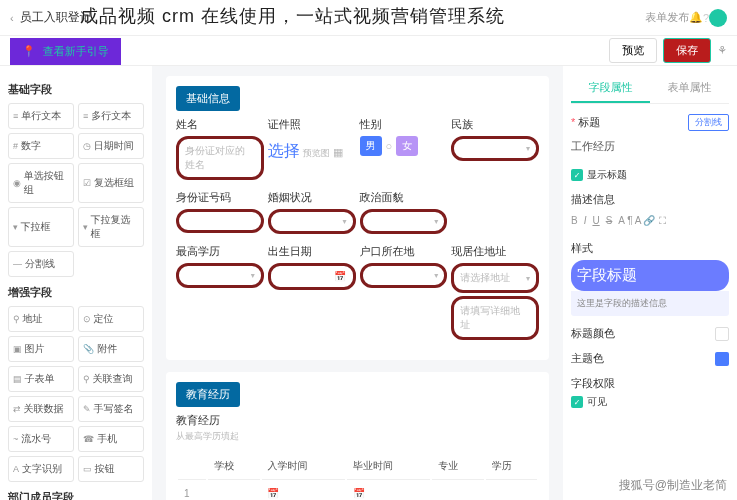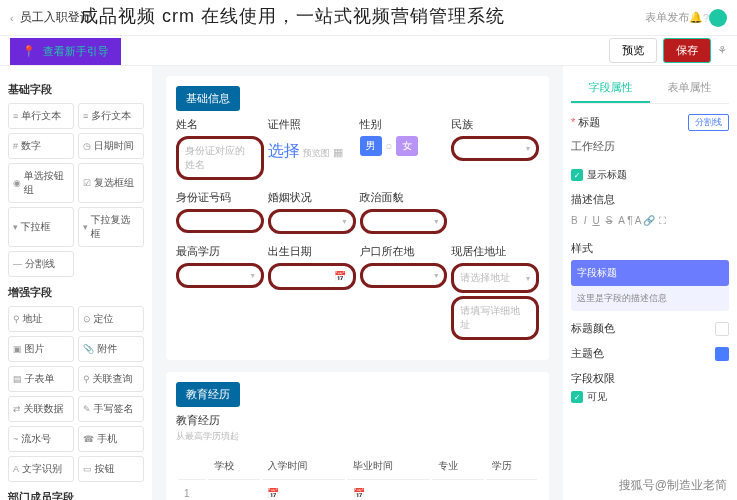--- a/index.html
+++ b/index.html
@@ -41,21 +41,21 @@
 .tab{flex:1;text-align:center;padding:6px;color:#999;cursor:pointer}
 .tab.active{color:#1ec8a5;border-bottom:2px solid #1ec8a5}
 .prop-row{margin-bottom:10px}
 .prop-label{font-size:11px;color:#333;margin-bottom:4px;display:flex;justify-content:space-between;align-items:center}
 .req{color:#f56}
 .seg-btn{font-size:9px;color:#4a7cff;border:1px solid #4a7cff;padding:1px 6px;border-radius:2px}
 .prop-val{font-size:11px;color:#555;padding:4px 0}
 .chk{display:flex;align-items:center;gap:4px;font-size:10px}
 .chk-box{width:12px;height:12px;background:#1ec8a5;border-radius:2px;display:inline-flex;align-items:center;justify-content:center;color:#fff;font-size:8px}
 .toolbar{display:flex;gap:6px;padding:4px 0;color:#999;font-size:10px}
-.style-box{background:#6b7cff;color:#fff;padding:6px;border-radius:3px;font-size:10px}
+.style-box{background:#6b7cff;color:#fff;padding:6px;border-radius:13px;font-size:15px}
 .style-desc{background:#f0f2ff;padding:6px;font-size:9px;color:#888;border-radius:0 0 3px 3px}
 .color-sw{width:14px;height:14px;background:#4a7cff;border-radius:2px;display:inline-block;vertical-align:middle}
 .overlay-title{position:absolute;top:4px;left:80px;font-size:18px;color:#222;letter-spacing:1px;z-index:10;font-weight:400}
 .watermark{position:absolute;bottom:6px;right:10px;font-size:12px;color:#888;z-index:10}
 .caret{color:#bbb;font-size:8px}
 </style>
 </head>
 <body>
 
 <div class="overlay-title">成品视频 crm 在线使用，一站式视频营销管理系统</div>

